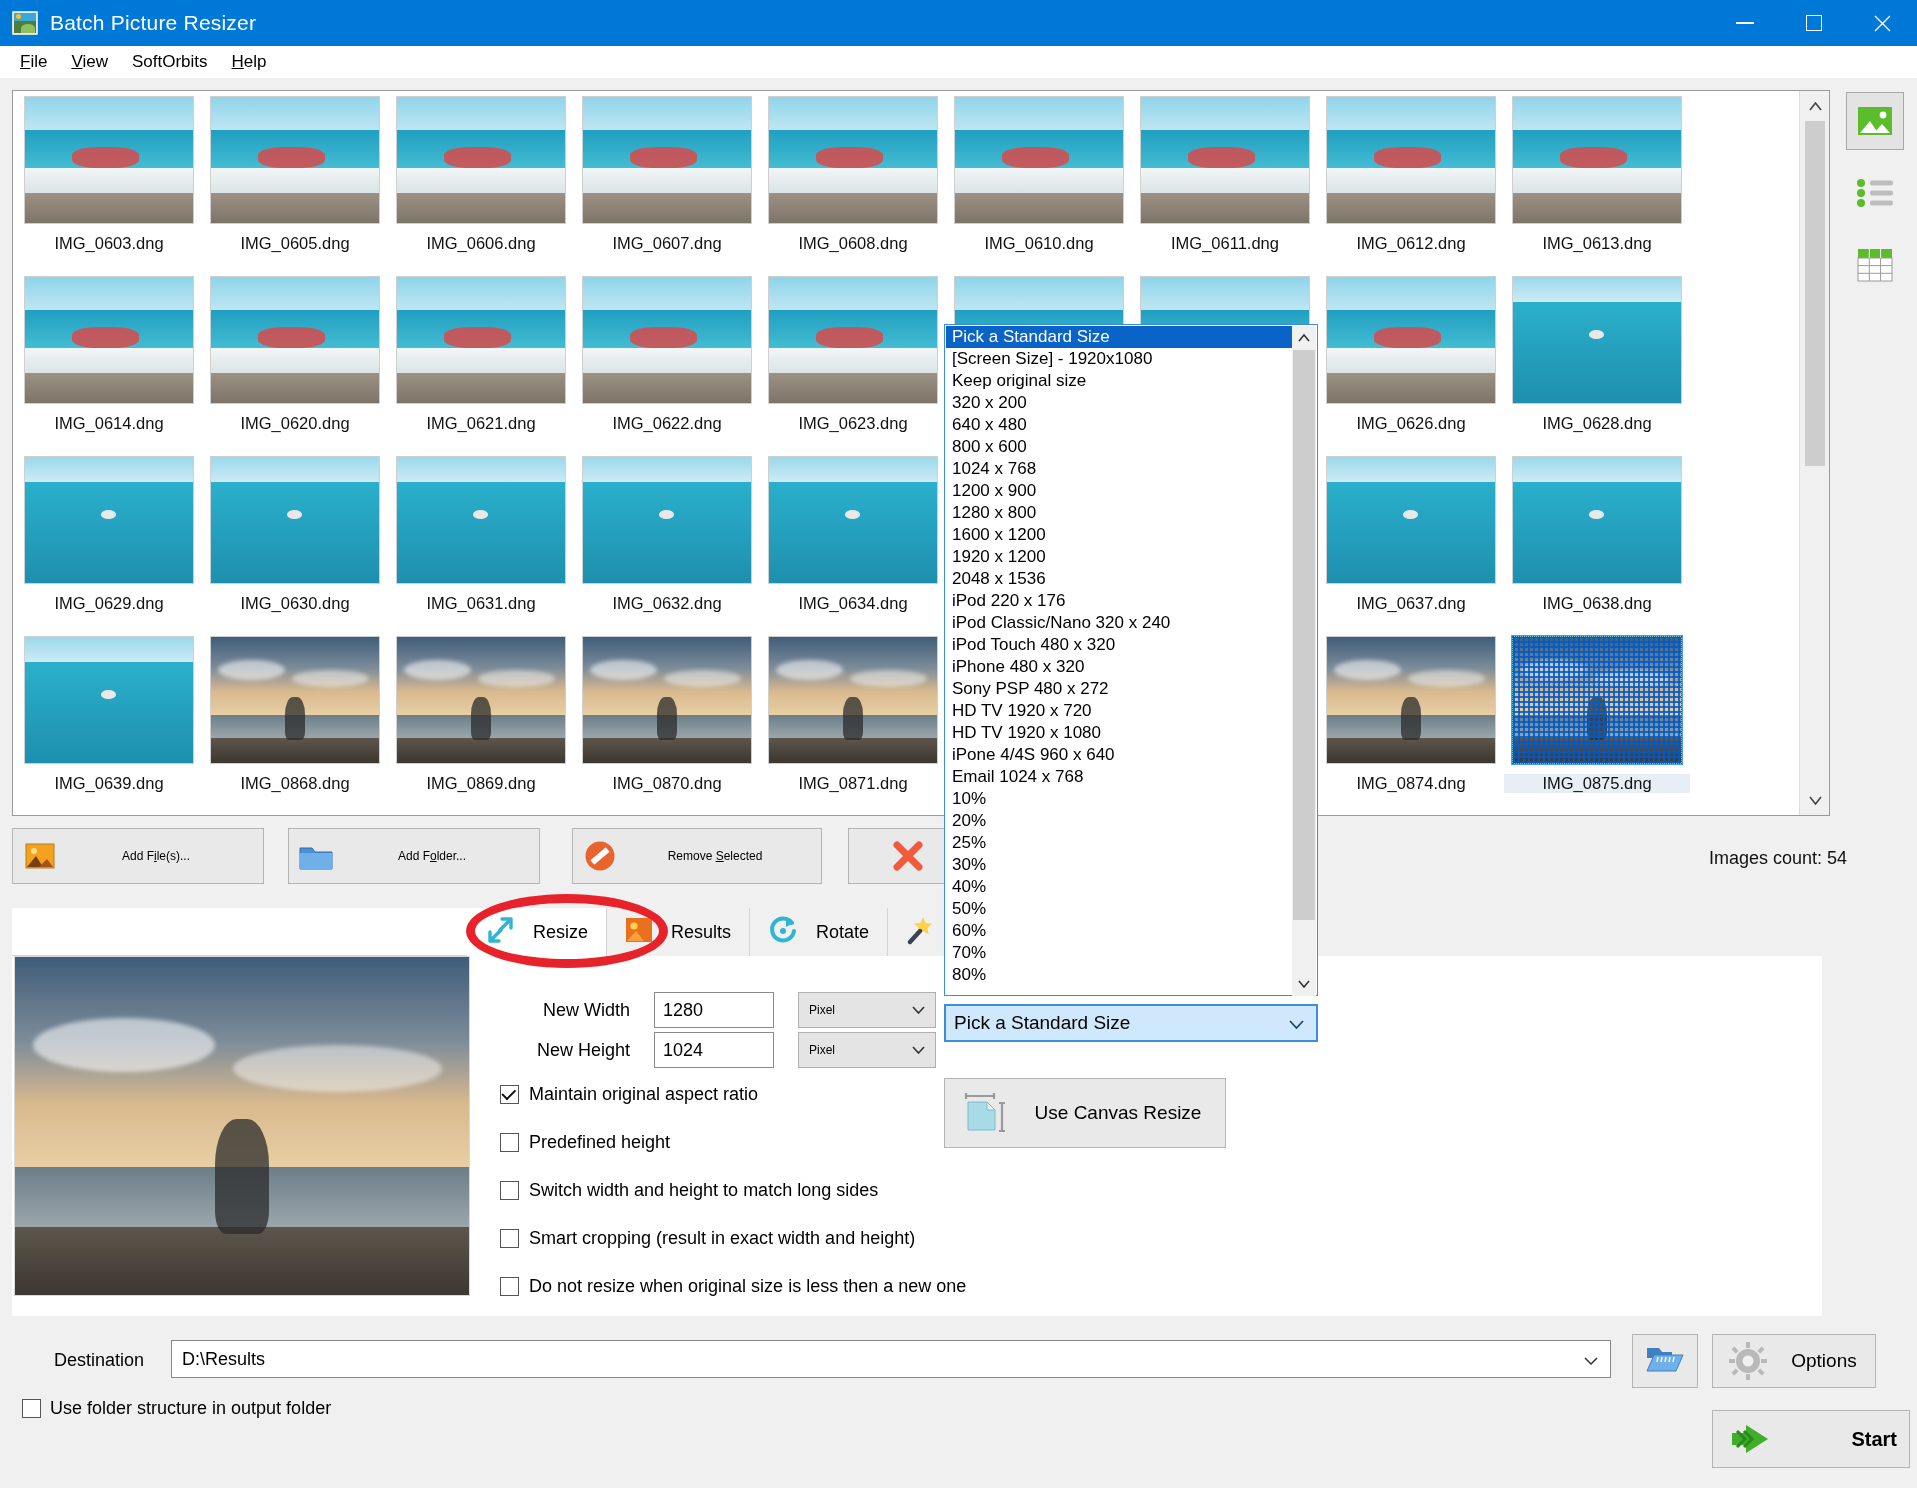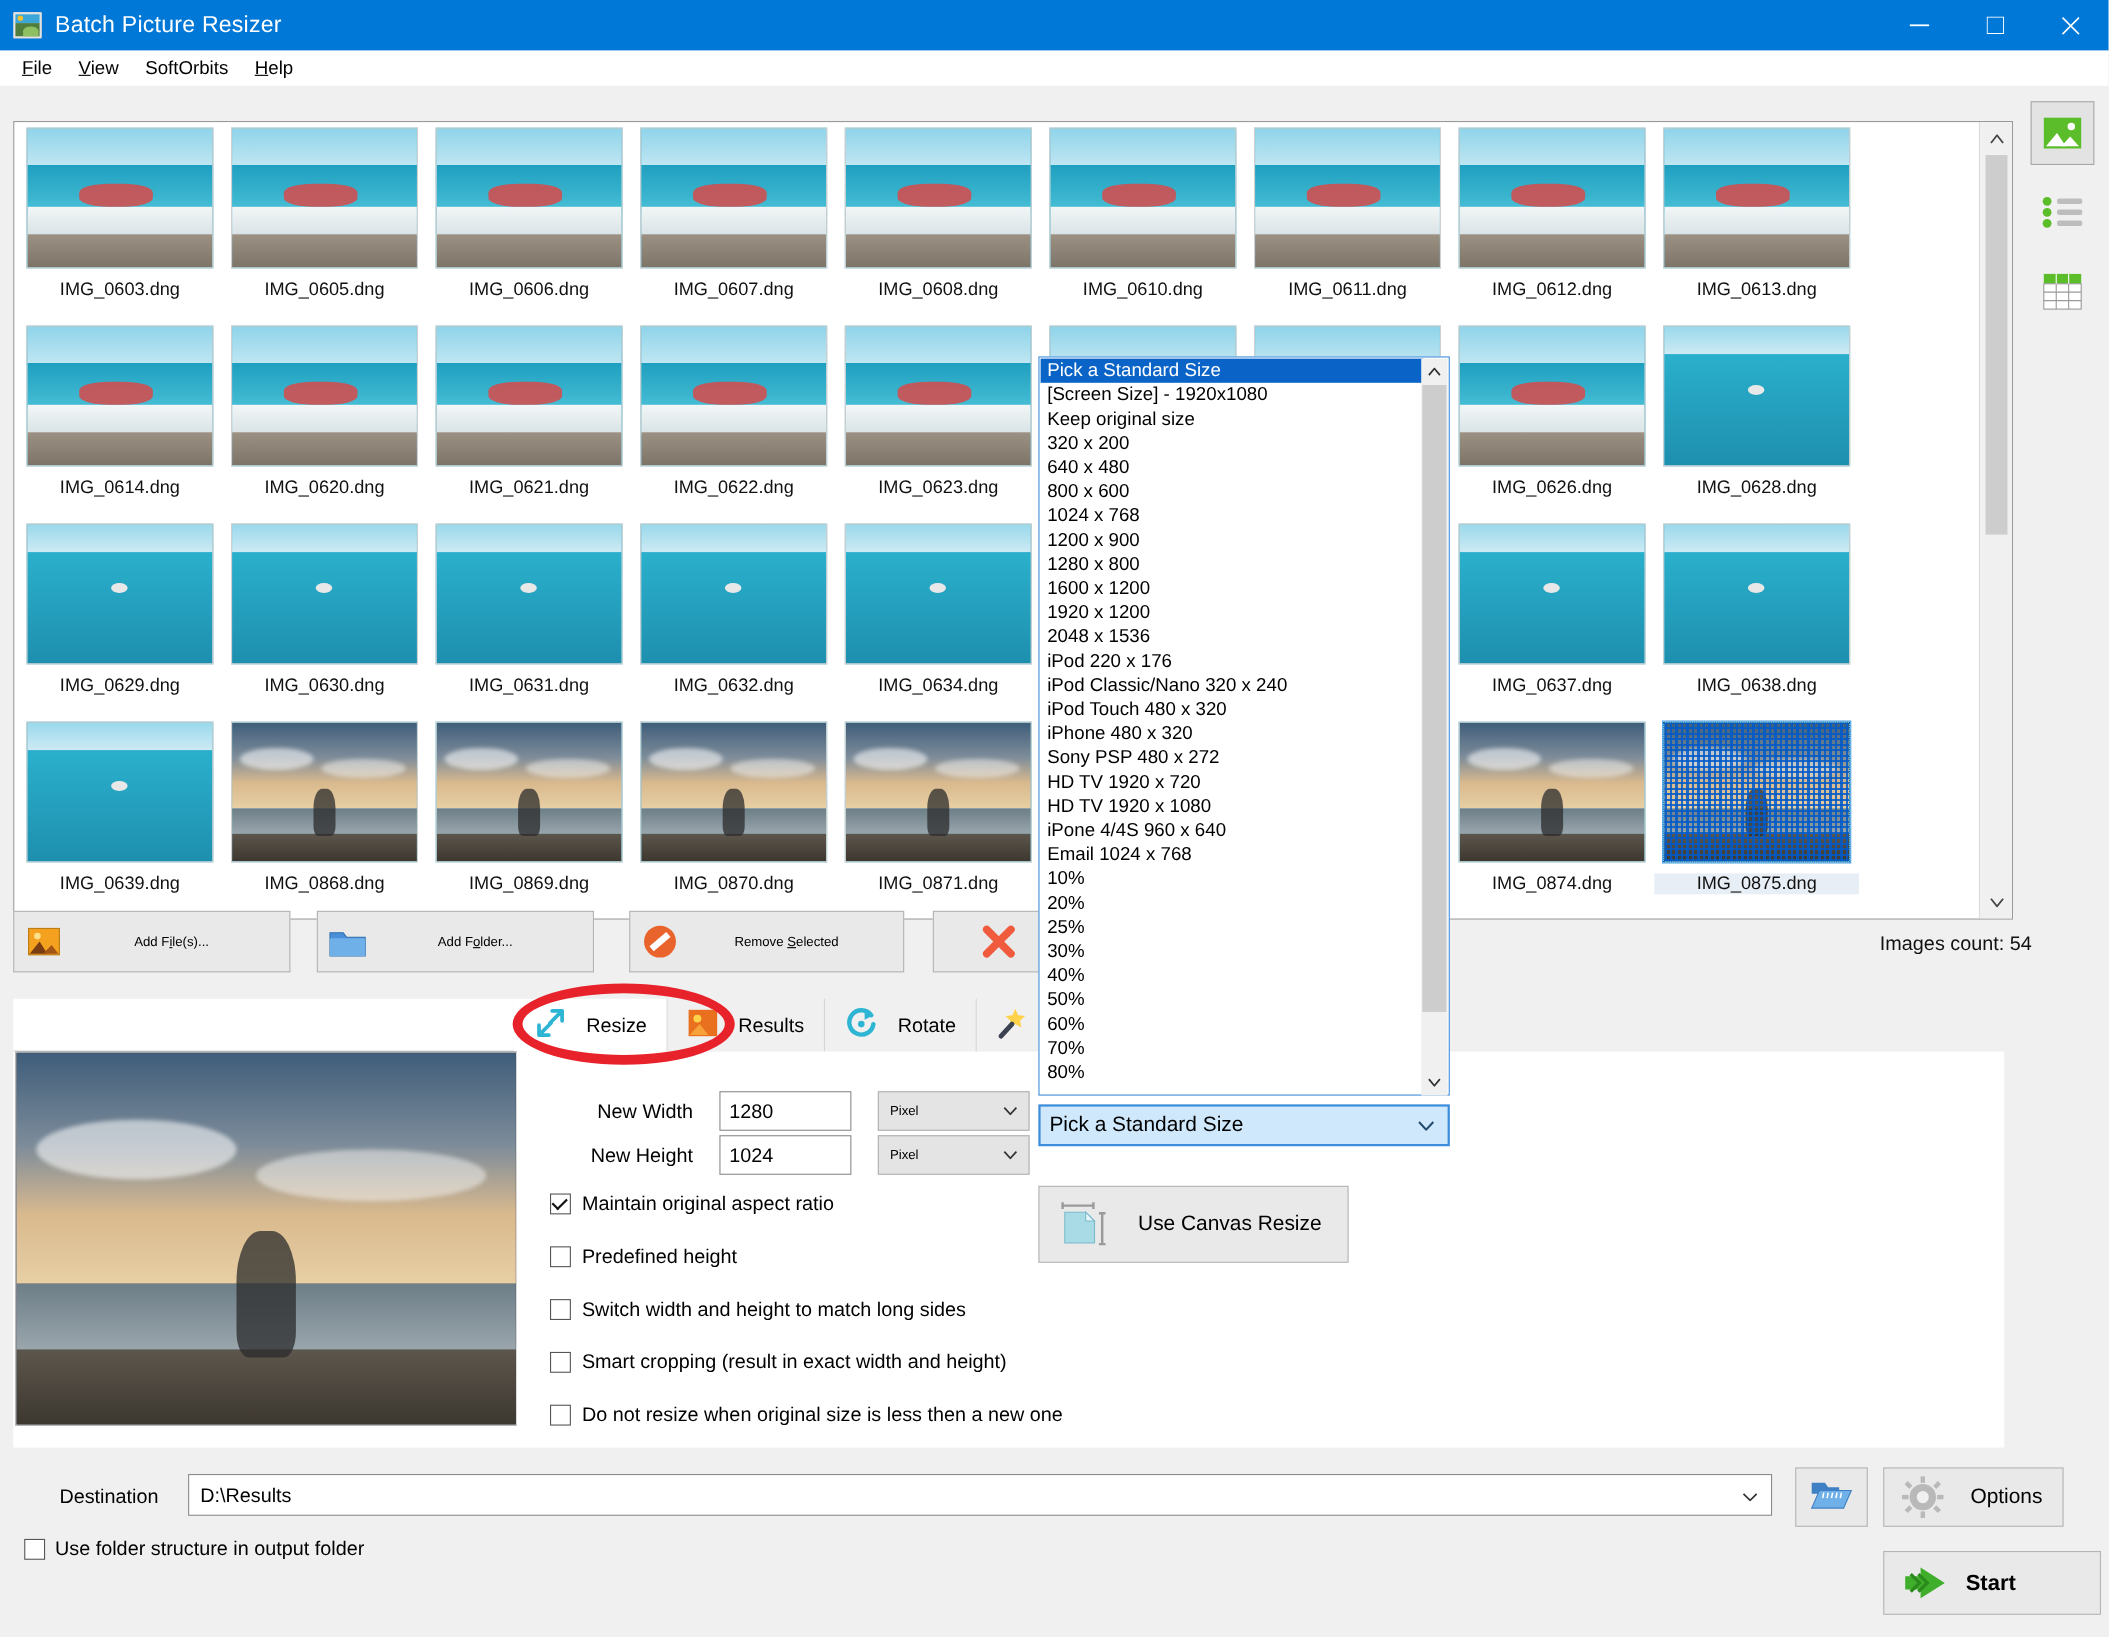--- a/index.html
+++ b/index.html
@@ -46,21 +46,20 @@
   .menu-item {
     font-size: 17px; color: #000; padding: 3px 12px; cursor: default;
   }
   .menu-item u { text-decoration: underline; }
 
   
   .thumbpane {
     position: absolute; left: 12px; top: 90px; width: 1818px; height: 726px;
     background: #ffffff; border: 1px solid #9a9a9a;
     overflow: hidden;
-    margin-top: 20px;
   }
   .thumbgrid {
     position: absolute; left: 0; top: 0; width: 1786px; height: 726px;
     display: grid;
     grid-template-columns: repeat(9, 186px);
     grid-auto-rows: 180px;
     padding-left: 3px;
   }
   .thumb { position: relative; width: 186px; height: 180px; }
   .thumb .img {
@@ -222,21 +221,21 @@
   .folderchk { position:absolute; left:22px; top:1398px; display:flex; align-items:center; gap:9px; font-size:18px; }
   .options-btn {
     position:absolute; left:1712px; top:1334px; width:164px; height:54px;
     background:#e9e9e9; border:1px solid #b4b4b4; display:flex; align-items:center; font-size:19px;
   }
   .options-btn .lbl { flex:1; text-align:center; padding-right:10px; }
   .start-btn {
     position:absolute; left:1712px; top:1410px; width:198px; height:58px;
     background:#e9e9e9; border:1px solid #b4b4b4; display:flex; align-items:center; font-size:20px; font-weight:bold;
   }
-  .start-btn .lbl { flex:1; text-align:left; padding-right:12px; }
+  .start-btn .lbl { flex:1; text-align:right; padding-right:12px; }
 </style>
 </head>
 <body>
 
 <div id="app">
 
   <div class="titlebar">
     <div class="title-icon">
       <div class="sky"></div>
         <div class="sun"></div>

